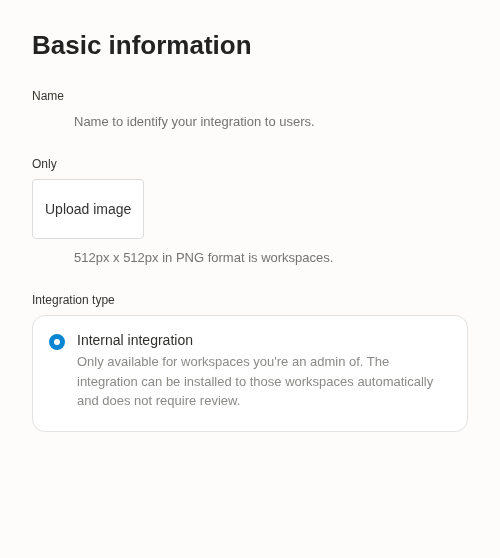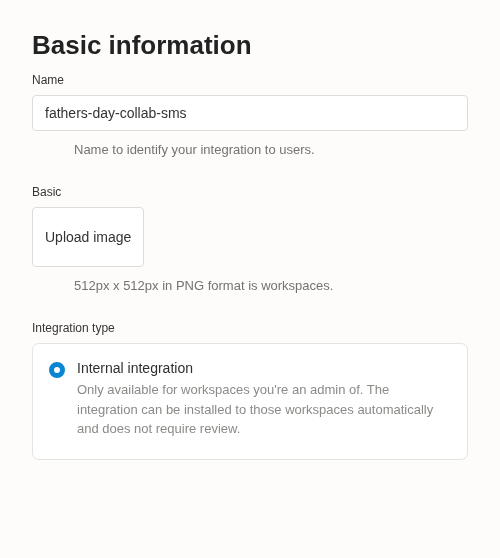--- a/index.html
+++ b/index.html
@@ -7,21 +7,21 @@
     background: #fdfcfb;
     font-family: -apple-system, BlinkMacSystemFont, "Segoe UI", Helvetica, Arial, sans-serif;
     color: #1d1d1d;
     padding: 30px 32px;
     width: 500px;
   }
   h1 {
     font-size: 26px;
     font-weight: 700;
     color: #222;
-    margin-bottom: 12px;
+    margin-bottom: 28px;
   }
   .field { margin-bottom: 26px; }
   .field-label {
     font-size: 12px;
     color: #37352f;
     margin-bottom: 8px;
     display: block;
   }
   .text-input {
     width: 100%;
@@ -44,21 +44,21 @@
     border: 1px solid #dcdcdc;
     background: #fff;
     border-radius: 4px;
     padding: 21px 12px;
     font-size: 14px;
     color: #333;
     cursor: pointer;
   }
   .radio-group {
     border: 1px solid #e3e3e1;
-    border-radius: 7px;
+    border-radius: 13px;
     background: #fff;
   }
   .radio-option {
     display: flex;
     align-items: flex-start;
     padding: 16px 16px 20px 16px;
   }
   .radio-option + .radio-option {
     border-top: 1px solid #e3e3e1;
   }
@@ -92,26 +92,25 @@
     line-height: 1.5;
   }
 </style>
 </head>
 <body>
 
 <h1>Basic information</h1>
 
 <div class="field">
   <label class="field-label">Name</label>
-  <input type="text" class="text-input" value="fathers-day-collab-sms" style="">
   <div class="helper">Name to identify your integration to users.</div>
 </div>
 
 <div class="field">
-  <label class="field-label">Basic</label>
+  <label class="field-label">Only</label>
   <button class="upload-btn">Upload image</button>
   <div class="helper">512px x 512px in PNG format is workspaces.</div>
 </div>
 
 <div class="field" style="margin-bottom:0;">
   <label class="field-label">Integration type</label>
   <div class="radio-group">
 
     <div class="radio-option">
       <span class="radio-circle selected"></span>

